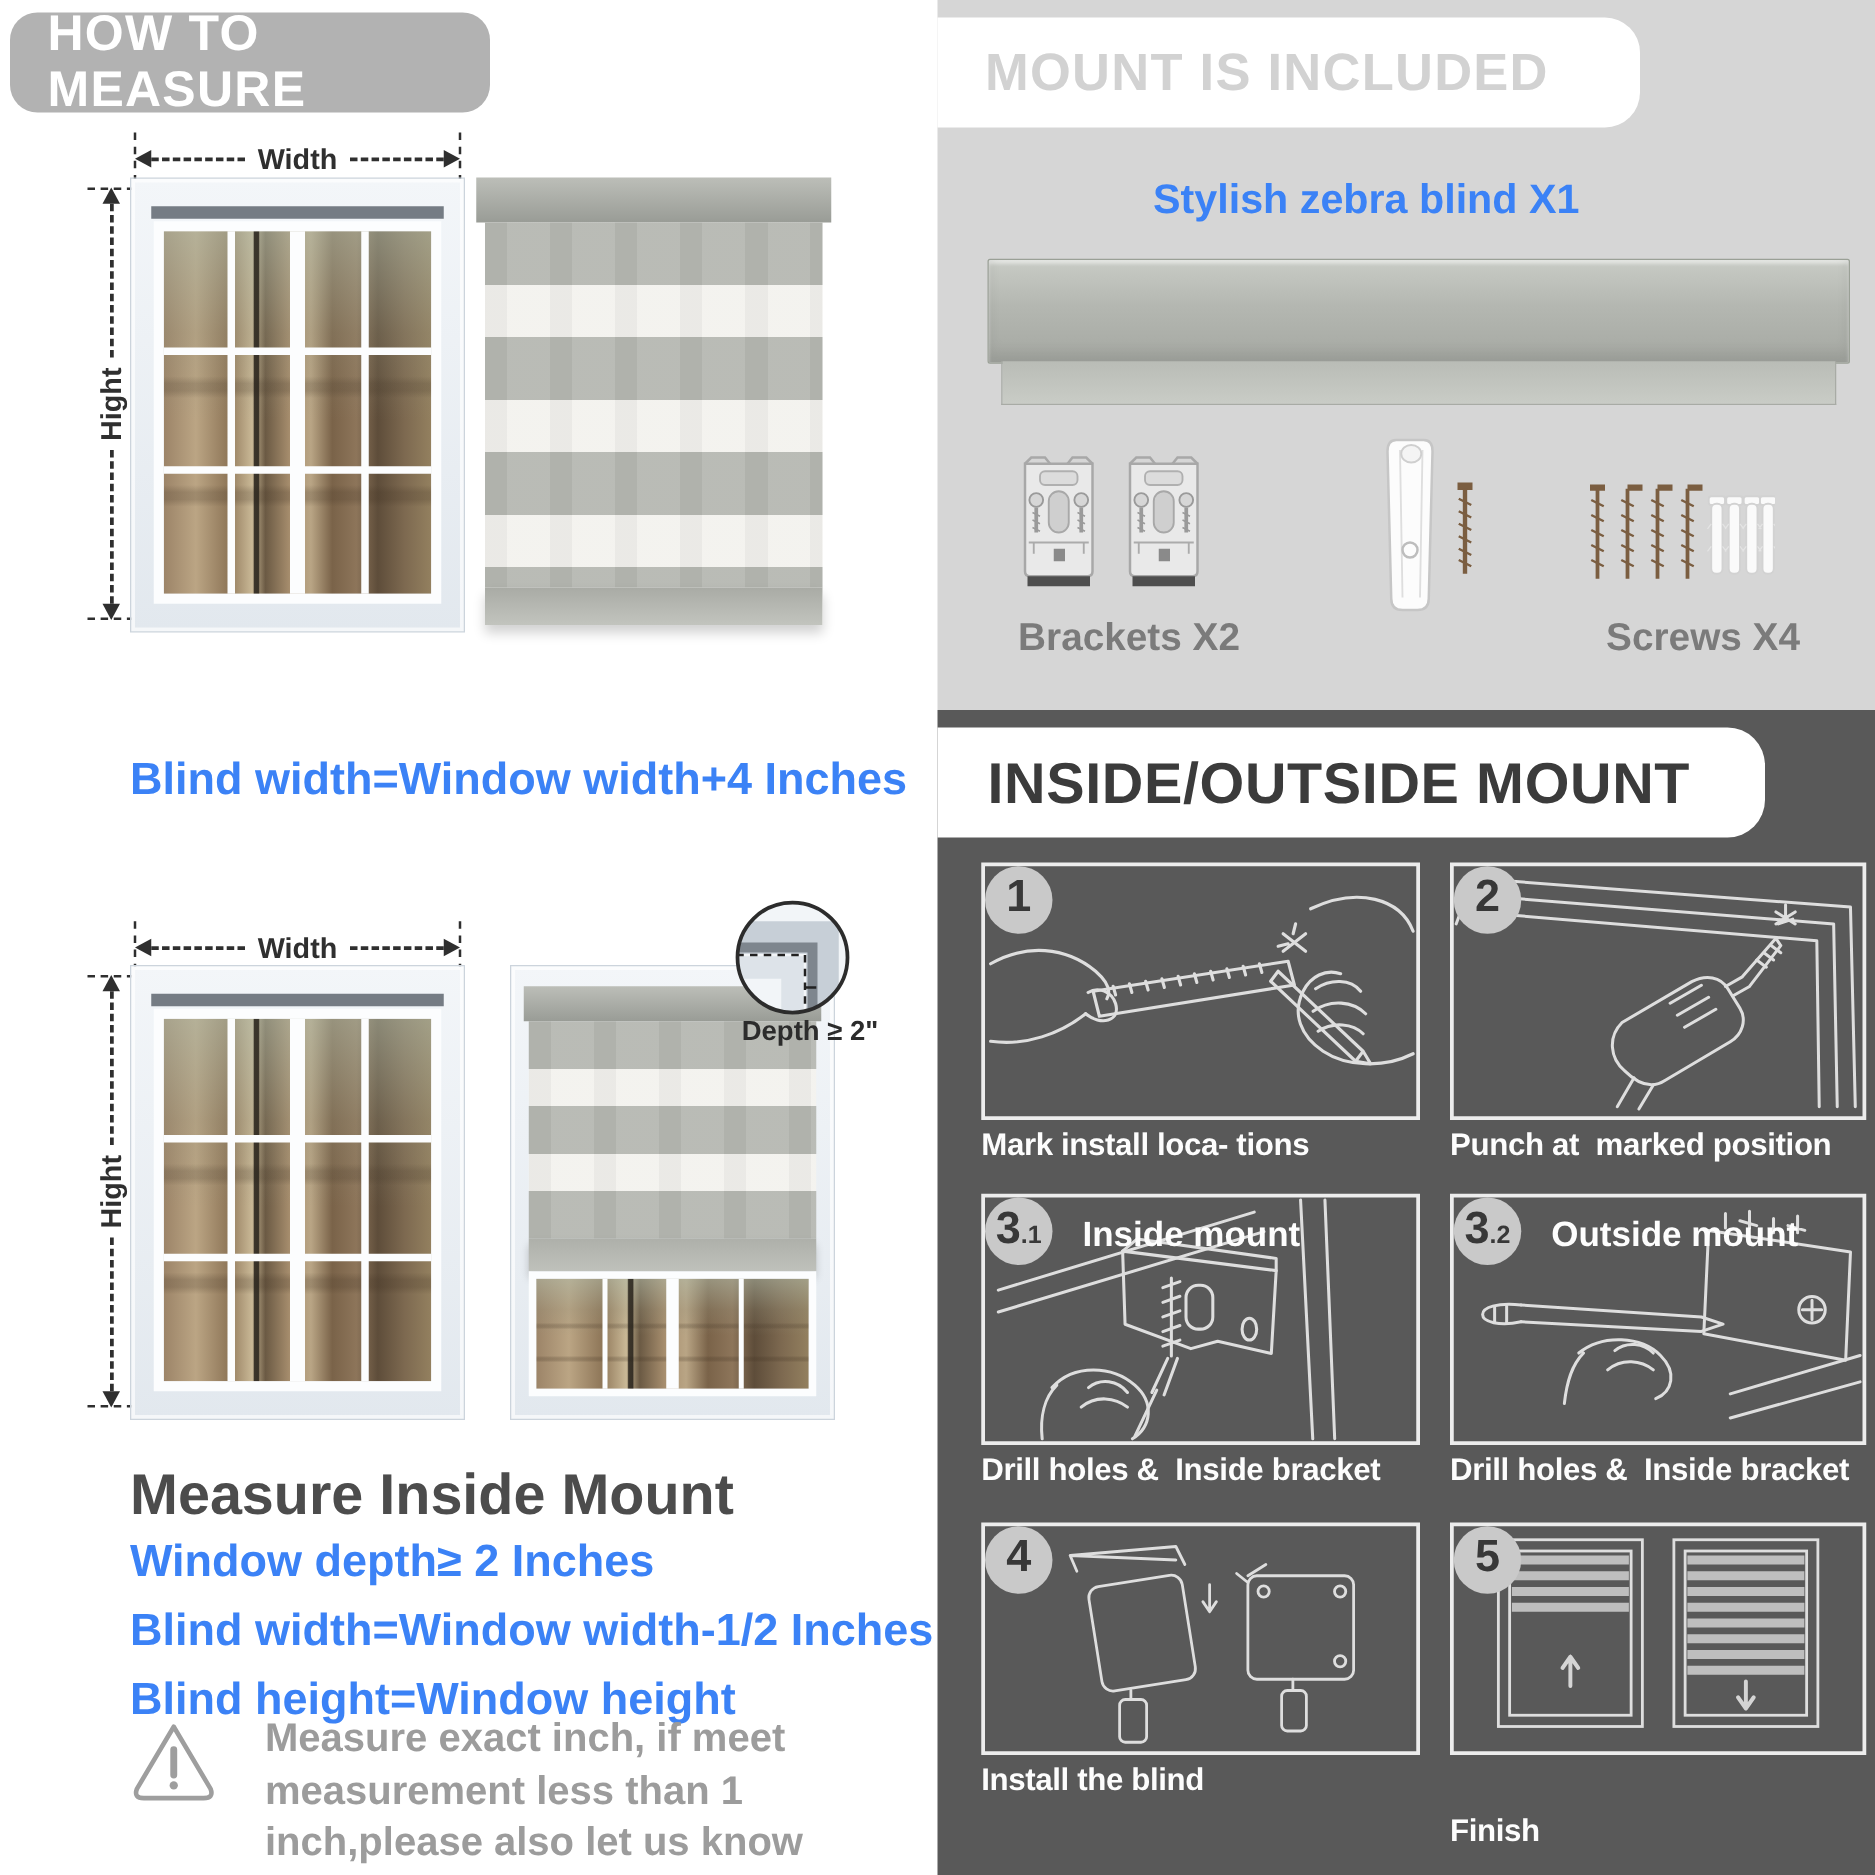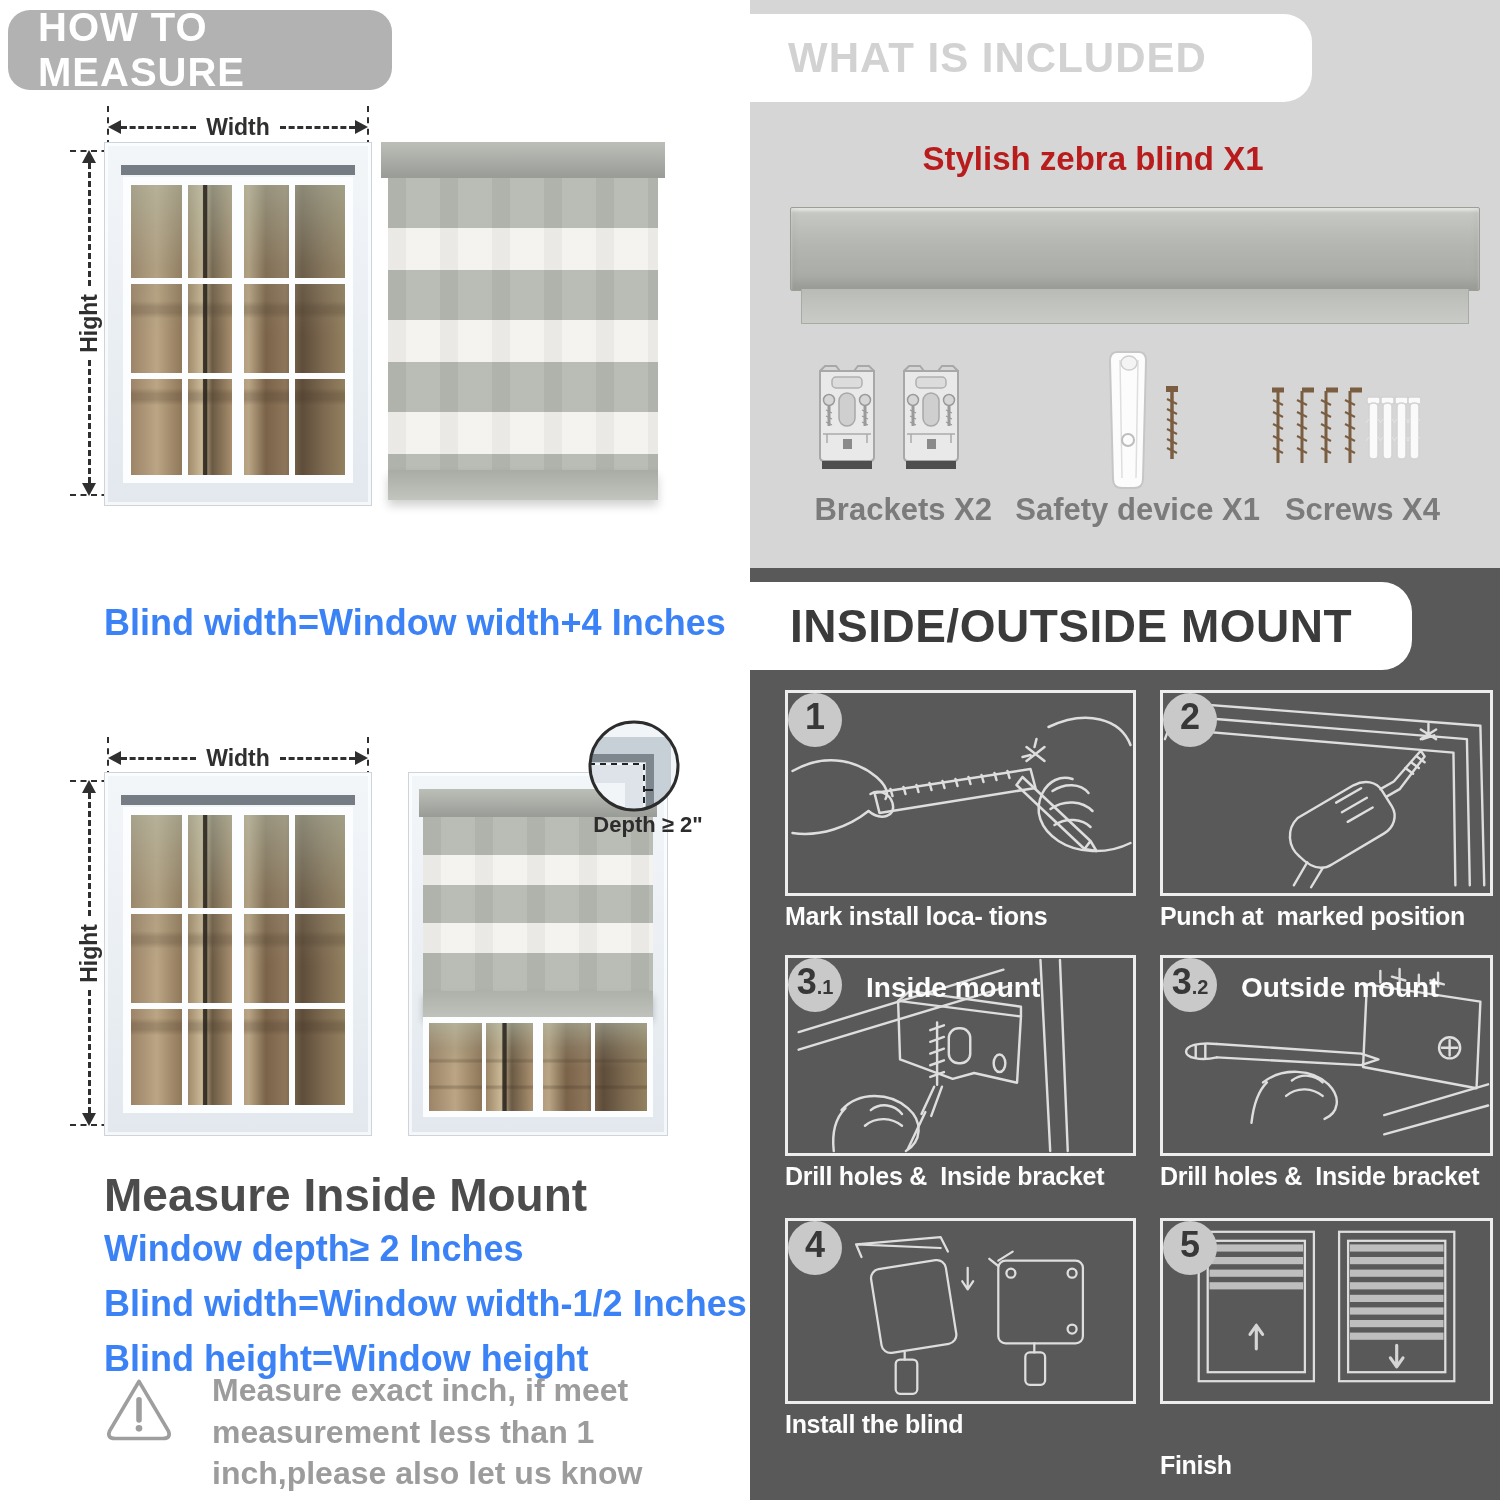--- a/index.html
+++ b/index.html
@@ -50,21 +50,21 @@
     background:repeating-linear-gradient(90deg, rgba(0,0,0,.035) 0 18px, rgba(255,255,255,.05) 18px 52px)}
   .brail{position:absolute;background:linear-gradient(180deg,#a9aba5,#c2c4be);box-shadow:0 6px 9px rgba(0,0,0,.18)}
   .zroll{position:absolute;background:linear-gradient(180deg,#aeb0aa,#bfc1bb);box-shadow:0 5px 7px rgba(0,0,0,.22)}
 
   .warn-text{color:#9c9c9c;font-size:32px;line-height:1.3}
 
   
   .right-top{left:750px;top:0;width:750px;height:568px;background:#d6d6d6}
   .banner-included{left:750px;top:14px;width:524px;height:88px;background:#fff;border-radius:0 28px 28px 0;
     color:#d2d2d2;font-size:42px;display:flex;align-items:center;padding-left:38px;letter-spacing:1px}
-  .blind-label{left:750px;top:140px;width:686px;text-align:center;color:#b91c1c;font-size:33px}
+  .blind-label{left:750px;top:140px;width:686px;text-align:center;color:#3b82f6;font-size:33px}
   .hr-main{left:790px;top:207px;width:688px;height:82px;border:1px solid #9aa096;border-radius:2px;
     background:linear-gradient(180deg,#c8cbc5 0%,#b4b7b1 45%,#a5a8a2 100%);
     box-shadow:inset 0 -8px 10px rgba(0,0,0,.08), inset 0 3px 3px rgba(255,255,255,.5)}
   .hr-sub{left:801px;top:289px;width:666px;height:34px;border:1px solid #a8aba5;border-top:none;
     background:linear-gradient(180deg,#b9bcb6,#c9ccc6)}
   .item-label{color:#7b7b7b;font-size:31px;text-align:right}
 
   .dark{left:750px;top:568px;width:750px;height:932px;background:#595959}
   .banner-mount{left:750px;top:582px;width:622px;height:88px;background:#fff;border-radius:0 30px 30px 0;
     color:#3b3b3b;font-size:46px;display:flex;align-items:center;padding-left:40px;letter-spacing:.5px}
@@ -196,21 +196,21 @@
       <path d="M38,8 L70,62 Q73,70 64,70 L12,70 Q3,70 6,62 Z" fill="none" stroke="#9e9e9e" stroke-width="4" stroke-linejoin="round"></path>
       <path d="M38,28 v22" stroke="#9e9e9e" stroke-width="6" stroke-linecap="round"></path>
       <circle cx="38" cy="59" r="3.6" fill="#9e9e9e"></circle>
     </svg>
   </div>
   <div class="abs warn-text" style="left:212px;top:1370px;width:520px">Measure exact inch, if meet measurement less than 1 inch,please also let us know exact measurement, please do not leave it</div>
 
   <div class="abs right-top"></div>
 
   <div class="abs banner-included">
-    <span>WHAT IS INCLUDED</span>
+    <span>MOUNT IS INCLUDED</span>
   </div>
 
   <div class="abs blind-label">Stylish zebra blind X1</div>
 
   <div class="abs hr-main"></div>
   <div class="abs hr-sub"></div>
 
   <div class="abs" style="left:812px;top:362px;width:70px;height:115px">
     <svg viewBox="0 0 70 115" width="70" height="115">
       <path d="M8,9 L62,9 L62,95 Q62,99 58,99 L12,99 Q8,99 8,95 Z" fill="#e9e9e9" stroke="#a8a8a8" stroke-width="2"></path>
@@ -285,21 +285,20 @@
           <rect x="142" y="18" width="9" height="56" rx="4"></rect>
       </g>
       <g stroke="#e4e4e4" stroke-width="1">
         <path d="M101,34 l-3,4 M110,34 l3,4 M115,34 l-3,4 M124,34 l3,4 M129,34 l-3,4 M138,34 l3,4 M142,34 l-3,4 M151,34 l3,4"></path>
         <path d="M101,52 l-3,4 M110,52 l3,4 M115,52 l-3,4 M124,52 l3,4 M129,52 l-3,4 M138,52 l3,4 M142,52 l-3,4 M151,52 l3,4"></path>
       </g>
     </svg>
   </div>
 
   <div class="abs item-label" style="left:772px;top:492px;width:220px">Brackets X2</div>
-  <div class="abs item-label" style="left:1010px;top:492px;width:250px">Safety device X1</div>
   <div class="abs item-label" style="left:1250px;top:492px;width:190px">Screws X4</div>
 
   <div class="abs dark"></div>
   <div class="abs banner-mount">
     <span>INSIDE/OUTSIDE MOUNT</span>
   </div>
 
   <div class="panel" style="left:785px;top:690px;width:345px;height:200px">
     <svg class="lineart" viewBox="0 0 340 200">
       <g fill="none" stroke="#dedede" stroke-width="2.5" stroke-linecap="round" stroke-linejoin="round">

